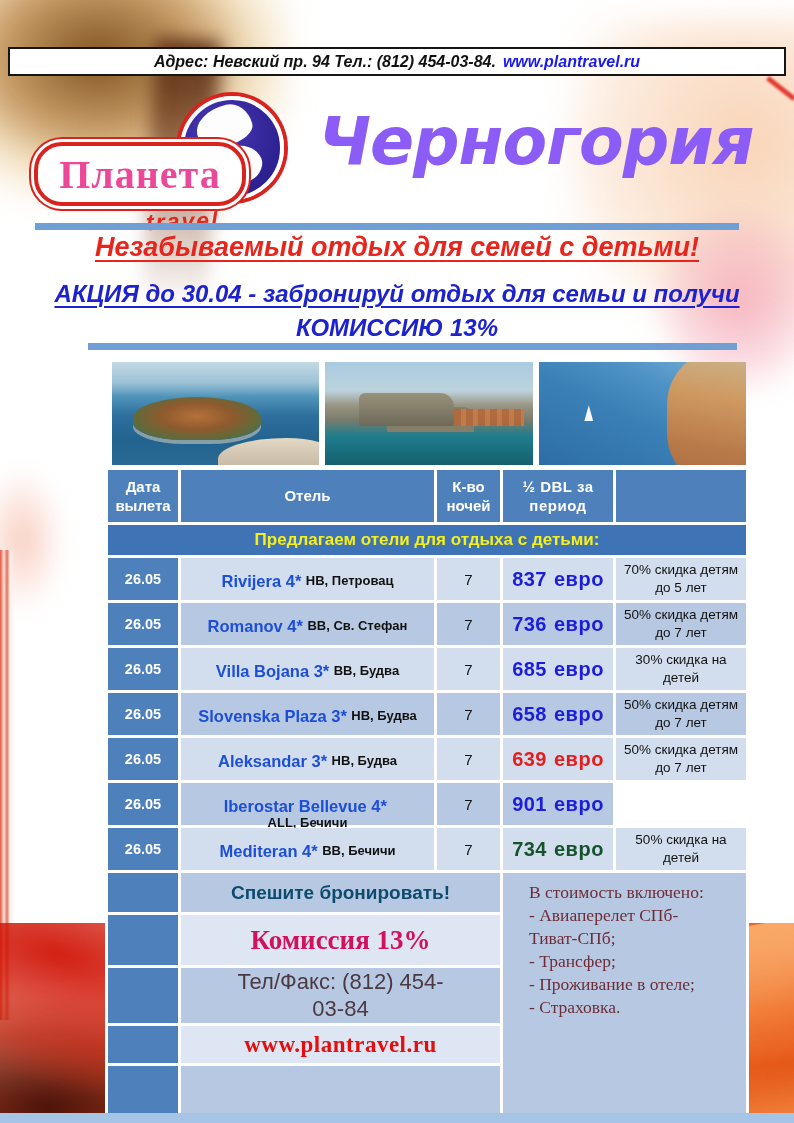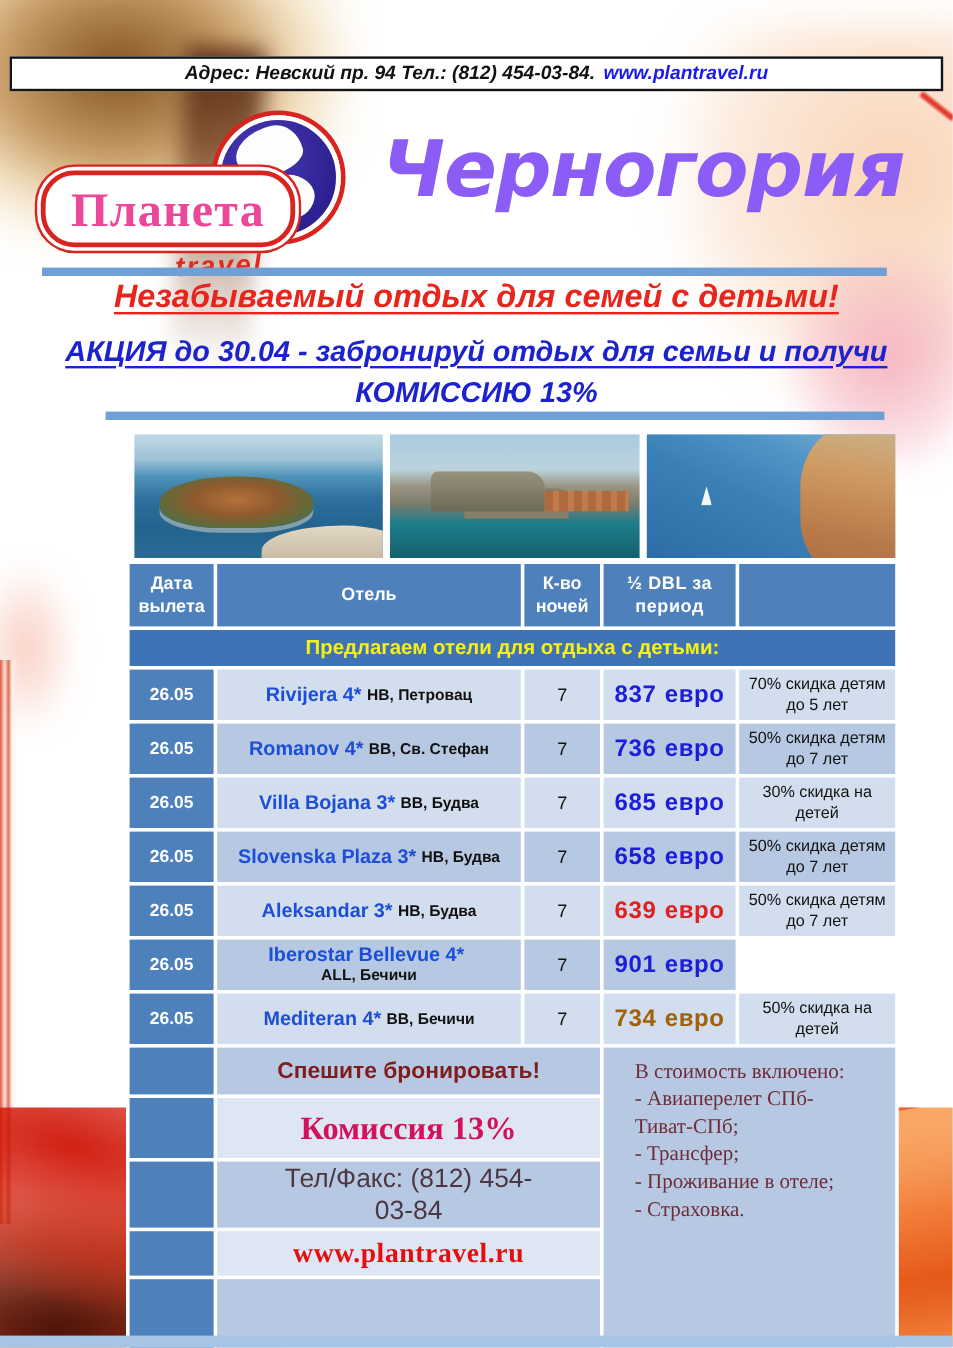--- a/index.html
+++ b/index.html
@@ -132,35 +132,35 @@
   .thead .c { background:#4e80bc; color:#fff; font-weight:bold; font-size:15px; line-height:1.3; height:52px; }
   .section { height:30px; background:#3e74b6; color:#f7ef1a; font-weight:bold; font-size:17px;
     display:flex; align-items:center; justify-content:center; margin-bottom:3px; }
   .drow { height:42px; }
   .drow .c { height:42px; }
   .drow.light .c { background:#d2deee; }
   .drow.dark  .c { background:#b7c9e2; }
   .drow .c-date { background:#4e80bc !important; color:#fff; font-size:14.5px; font-weight:600; }
   .hname { font-size:16.5px; font-weight:bold; color:#1d4ed8;text-align:right; }
   .hdet  { font-size:13px;   font-weight:bold; color:#111; }
-  .c-hotel { line-height:1.15; flex-wrap:wrap; padding:4px 3px; }
+  .c-hotel { line-height:1.15; flex-wrap:wrap; padding:14px 3px; }
   .c-nights { font-size:15px; color:#111; }
   .c-price { font-size:20px; font-weight:bold; gap:7px; letter-spacing:.5px; }
   .c-disc { font-size:13.5px; line-height:1.3; color:#111; padding:0 4px; }
 
   .tfoot { display:flex; gap:3px; }
   .fcol1 { width:70px; flex:none; display:flex; flex-direction:column; gap:3px; }
   .fcol1 div { background:#4e80bc; }
   .fcol2 { width:319px; flex:none; display:flex; flex-direction:column; gap:3px; }
   .fcol2 .fc { display:flex; align-items:center; justify-content:center; text-align:center; }
   .fcol3 { width:243px; flex:none; background:#b7c9e2; padding:8px 26px;
     font-family:"Liberation Serif","DejaVu Serif",serif; font-size:17.5px; line-height:1.32;
     color:#6e2c38; text-align:left; }
   .h-a { height:39px; } .h-b { height:50px; } .h-c { height:55px; } .h-d { height:37px; } .h-e { height:62px; }
-  .urgency  { background:#b7c9e2; color:#7f1d1d; font-weight:bold; font-size:19px; }
+  .urgency  { background:#b7c9e2; color:#0c4a6e; font-weight:bold; font-size:19px; }
   .commission { background:#dde6f2; color:#d3105c; font-weight:bold; font-size:27px;
     font-family:"Liberation Serif","DejaVu Serif",serif; }
   .phone { background:#b7c9e2; color:#4b3842; font-size:22px; }
   .phone .phone-inner { max-width:232px; margin:0 auto; line-height:1.2; }
   .website { background:#dde6f2; color:#e50d0d; font-weight:bold; font-size:23px;
     font-family:"Liberation Serif","DejaVu Serif",serif; letter-spacing:.5px; }
   .fempty { background:#b7c9e2; }
 </style>
 </head>
 <body>
@@ -281,21 +281,21 @@
     <div class="c c-price" style="color: rgb(28, 28, 219);">
         <span>901</span>
         <span>евро</span>
       </div>
   </div>
 
   <div class="trow drow light">
     <div class="c c-date">26.05</div>
     <div class="c c-hotel"><span class="hname">Mediteran 4*</span>&nbsp;<span class="hdet">BB, Бечичи</span></div>
     <div class="c c-nights">7</div>
-    <div class="c c-price" style="color: #a16207;">
+    <div class="c c-price" style="color: #14532d;">
         <span>734</span>
         <span>евро</span>
       </div>
     <div class="c c-disc">50% скидка на детей</div>
   </div>
 
   <div class="tfoot">
     <div class="fcol1">
       <div class="h-a"></div>
       <div class="h-b"></div>

